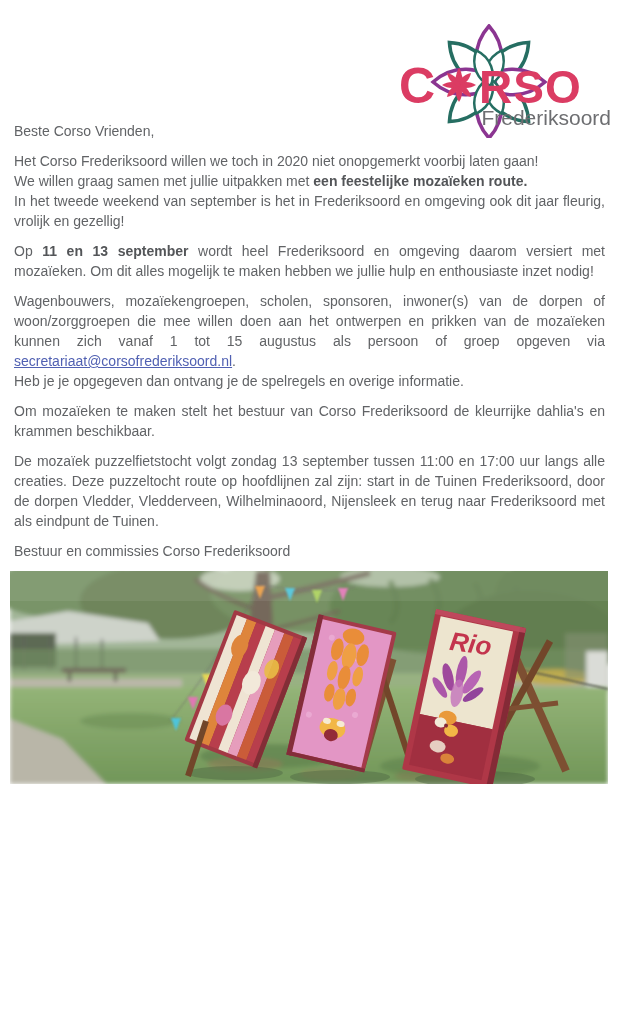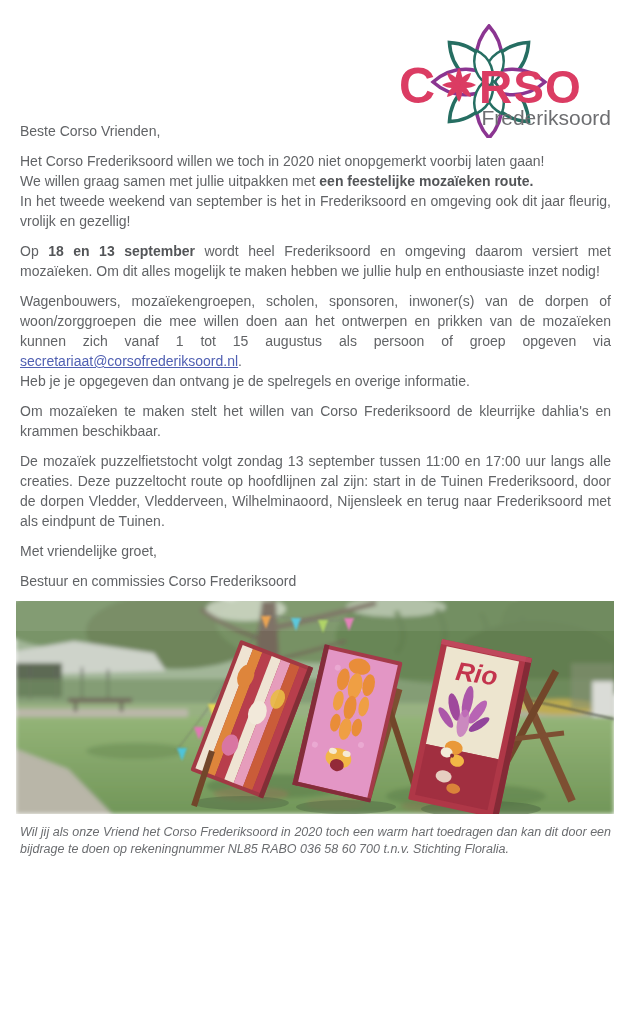--- a/index.html
+++ b/index.html
@@ -3,21 +3,21 @@
 <meta charset="utf-8">
 <style>
   html,body{margin:0;padding:0;background:#e9e9e9;}
   .page{
     position:relative;width:619px;height:1024px;margin:0 auto;
     background:#ffffff;overflow:hidden;
     font-family:"Liberation Sans","DejaVu Sans",sans-serif;
   }
   .logo{position:absolute;top:24px;right:6px;width:226px;height:114px;}
   .content{
-    position:absolute;top:121px;left:20px;width:591px;
+    position:absolute;top:121px;left:14px;width:591px;
     color:#616366;font-size:14px;line-height:20px;text-align:justify;
   }
   .content p{margin:0 0 10px 0;}
   .content b{font-weight:bold;color:#535558;margin-top:46px;}
   a.email-link{color:#5060b2;cursor:pointer;}
   .closing{margin-bottom:10px;}
   .signature{margin-bottom:7px;}
   .photo{display:block;width:598px;height:213px;margin:2px 0 10px -4px;}
   .footer{
     font-style:italic;font-size:12.5px;line-height:17px;color:#6b6d70;
@@ -68,25 +68,24 @@
         <circle cx="0" cy="-7" r="3.5"></circle>
       </g>
     </g>
     <text x="92" y="79" font-size="46" font-weight="bold" letter-spacing="1" fill="#db3c63">RSO</text>
     <text x="224" y="101" text-anchor="end" font-size="21" fill="#6d6e71">Frederiksoord</text>
   </svg>
 
   <div class="content">
     <p>Beste Corso Vrienden,</p>
     <p><span>Het Corso Frederiksoord willen we toch in 2020 niet onopgemerkt voorbij laten gaan!<br>We willen graag samen met jullie uitpakken met </span><b>een feestelijke mozaïeken route.</b><span><br>In het tweede weekend van september is het in Frederiksoord en omgeving ook dit jaar fleurig, vrolijk en gezellig!</span></p>
-    <p><span>Op </span><b>18 en 13 september</b><span> wordt heel Frederiksoord en omgeving daarom versiert met mozaïeken. Om dit alles mogelijk te maken hebben we jullie hulp en enthousiaste inzet nodig!</span></p>
+    <p><span>Op </span><b>11 en 13 september</b><span> wordt heel Frederiksoord en omgeving daarom versiert met mozaïeken. Om dit alles mogelijk te maken hebben we jullie hulp en enthousiaste inzet nodig!</span></p>
     <p><span>Wagenbouwers, mozaïekengroepen, scholen, sponsoren, inwoner(s) van de dorpen of woon/zorggroepen die mee willen doen aan het ontwerpen en prikken van de mozaïeken kunnen zich vanaf 1 tot 15 augustus als persoon of groep opgeven via </span><a href="#" class="email-link">secretariaat@corsofrederiksoord.nl</a><span>.<br>Heb je je opgegeven dan ontvang je de spelregels en overige informatie.</span></p>
-    <p><span>Om mozaïeken te maken stelt het willen van Corso Frederiksoord de kleurrijke dahlia's en krammen beschikbaar.</span></p>
+    <p><span>Om mozaïeken te maken stelt het bestuur van Corso Frederiksoord de kleurrijke dahlia's en krammen beschikbaar.</span></p>
     <p><span>De mozaïek puzzelfietstocht volgt zondag 13 september tussen 11:00 en 17:00 uur langs alle creaties. Deze puzzeltocht route op hoofdlijnen zal zijn: start in de Tuinen Frederiksoord, door de dorpen Vledder, Vledderveen, Wilhelminaoord, Nijensleek en terug naar Frederiksoord met als eindpunt de Tuinen.</span></p>
-    <p class="closing">Met vriendelijke groet,</p>
     <p class="signature">Bestuur en commissies Corso Frederiksoord</p>
 
     <svg class="photo" viewBox="0 0 598 213" preserveAspectRatio="none" aria-hidden="true">
       <defs>
         <filter id="bgblur" x="-5%" y="-5%" width="110%" height="110%">
             <feGaussianBlur stdDeviation="2.2"></feGaussianBlur>
           </filter>
         <filter id="softblur" x="-10%" y="-10%" width="120%" height="120%">
             <feGaussianBlur stdDeviation="0.8"></feGaussianBlur>
           </filter>
@@ -241,15 +240,14 @@
         <ellipse cx="438" cy="180" rx="8" ry="6" fill="#f2ead6" opacity="0.85"></ellipse>
         <ellipse cx="450" cy="190" rx="7" ry="5" fill="#e8942f" opacity="0.8"></ellipse>
         <rect x="494" y="46" width="6" height="164" fill="#7e1f2c"></rect>
         <rect x="408" y="46" width="92" height="5" fill="#c1445a" opacity="0.8"></rect>
       </g>
 
       <rect width="598" height="213" fill="#ffffff" opacity="0.05"></rect>
       <rect width="598" height="30" fill="#ffffff" opacity="0.08"></rect>
     </svg>
 
-    <p class="footer">Wil jij als onze Vriend het Corso Frederiksoord in 2020 toch een warm hart toedragen dan kan dit door een bijdrage te doen op rekeningnummer NL85 RABO 036 58 60 700 t.n.v. Stichting Floralia.</p>
   </div>
 </div>
 
 </body></html>

